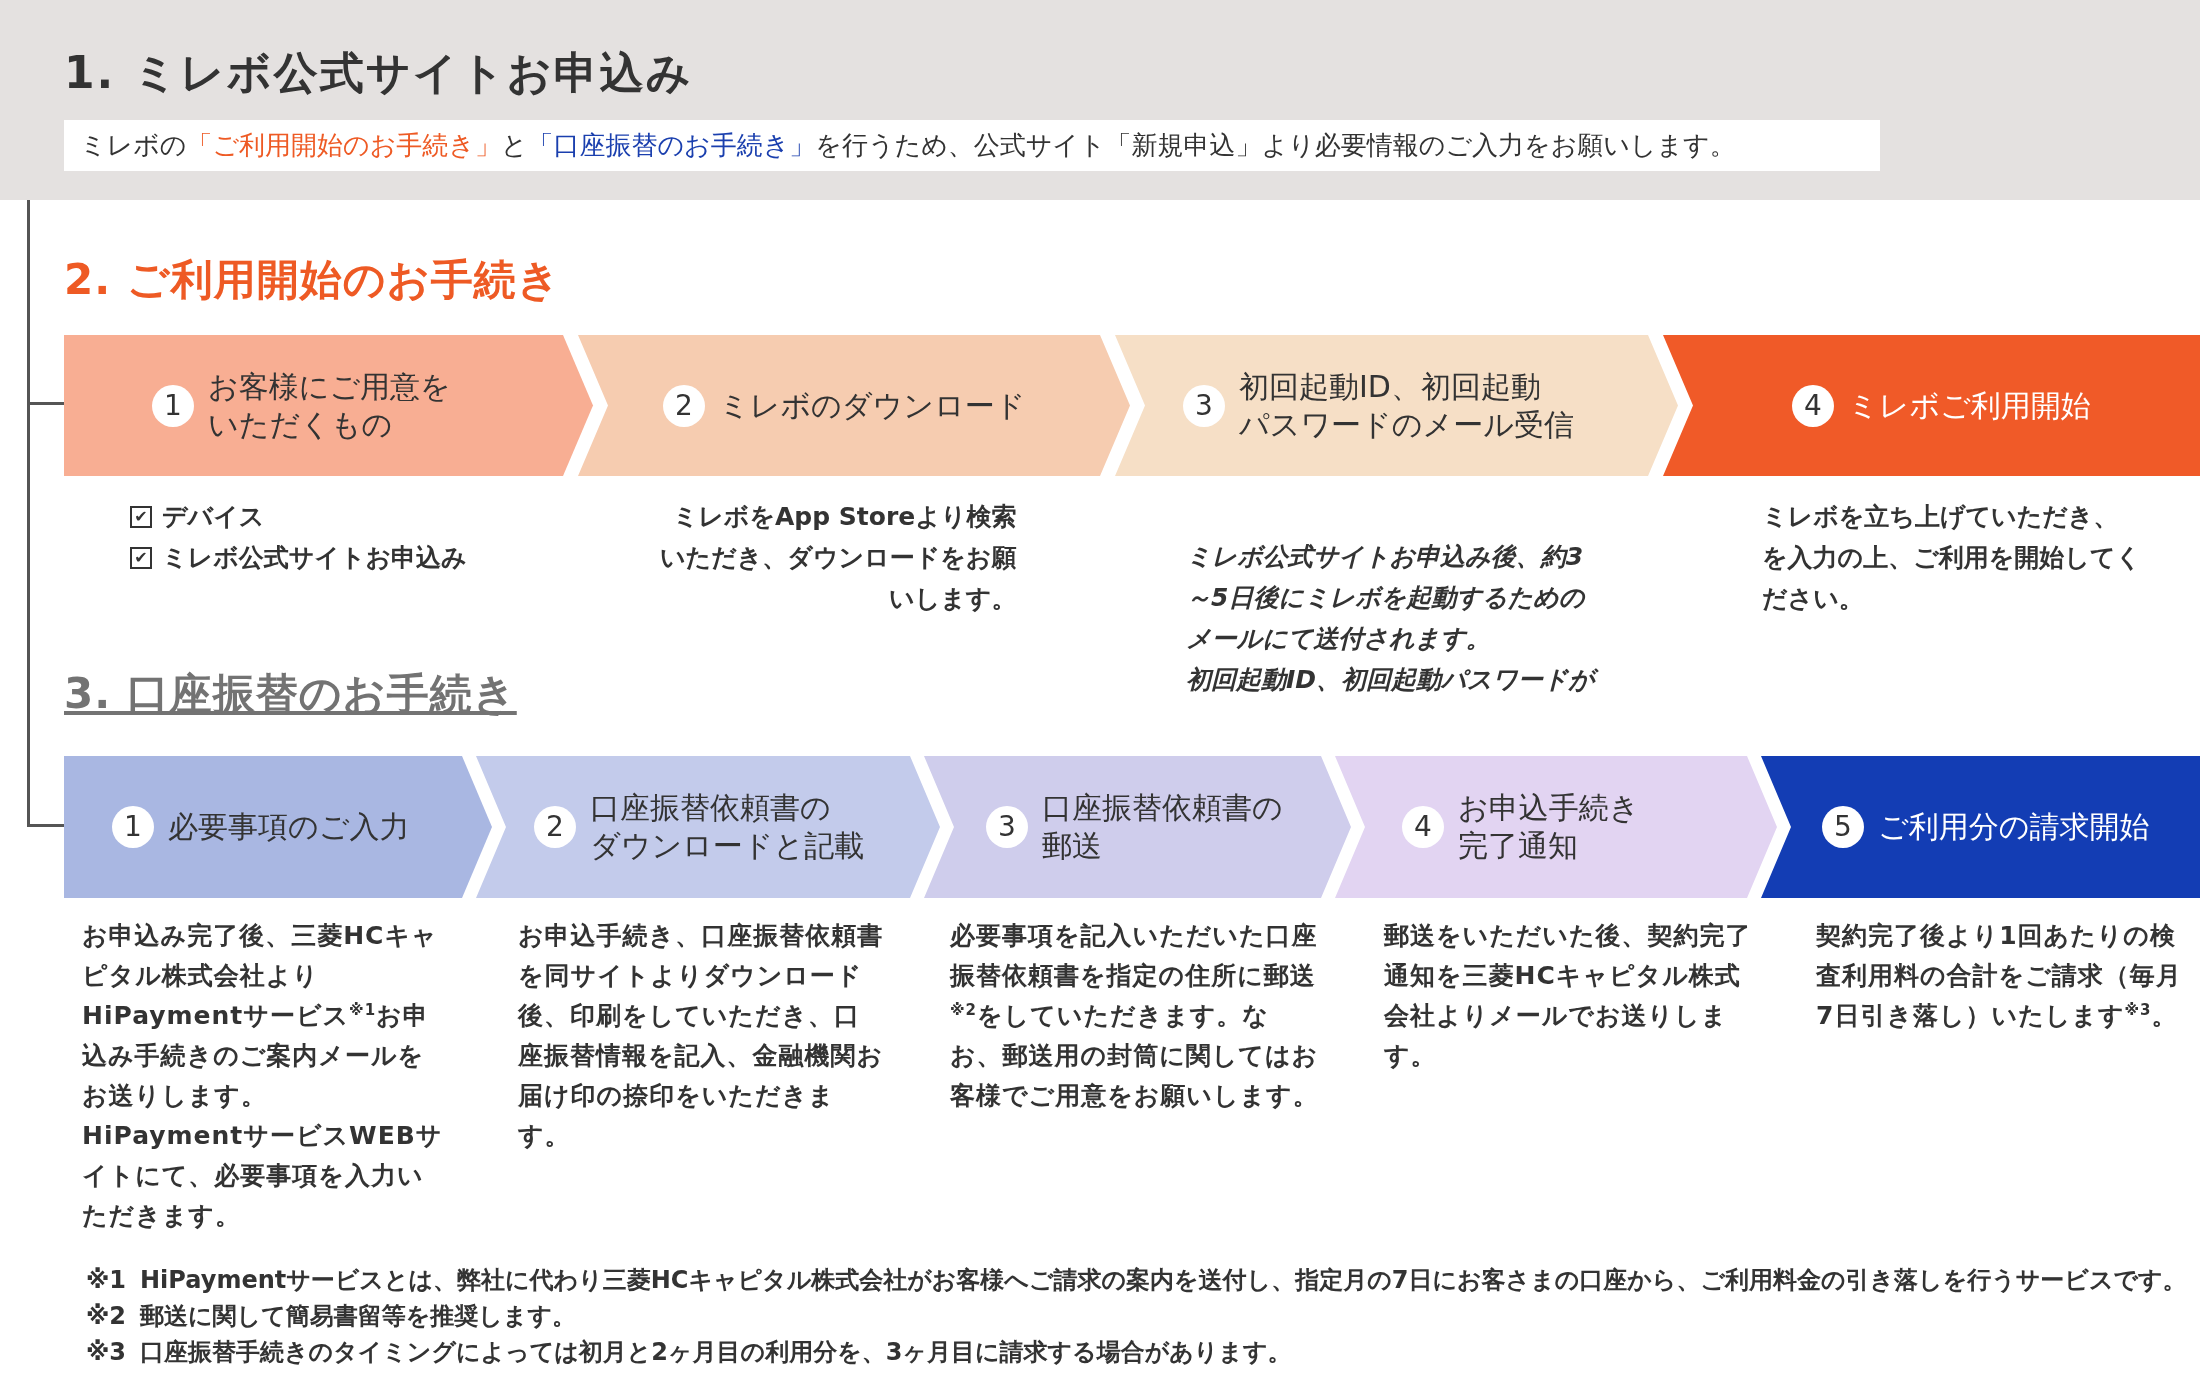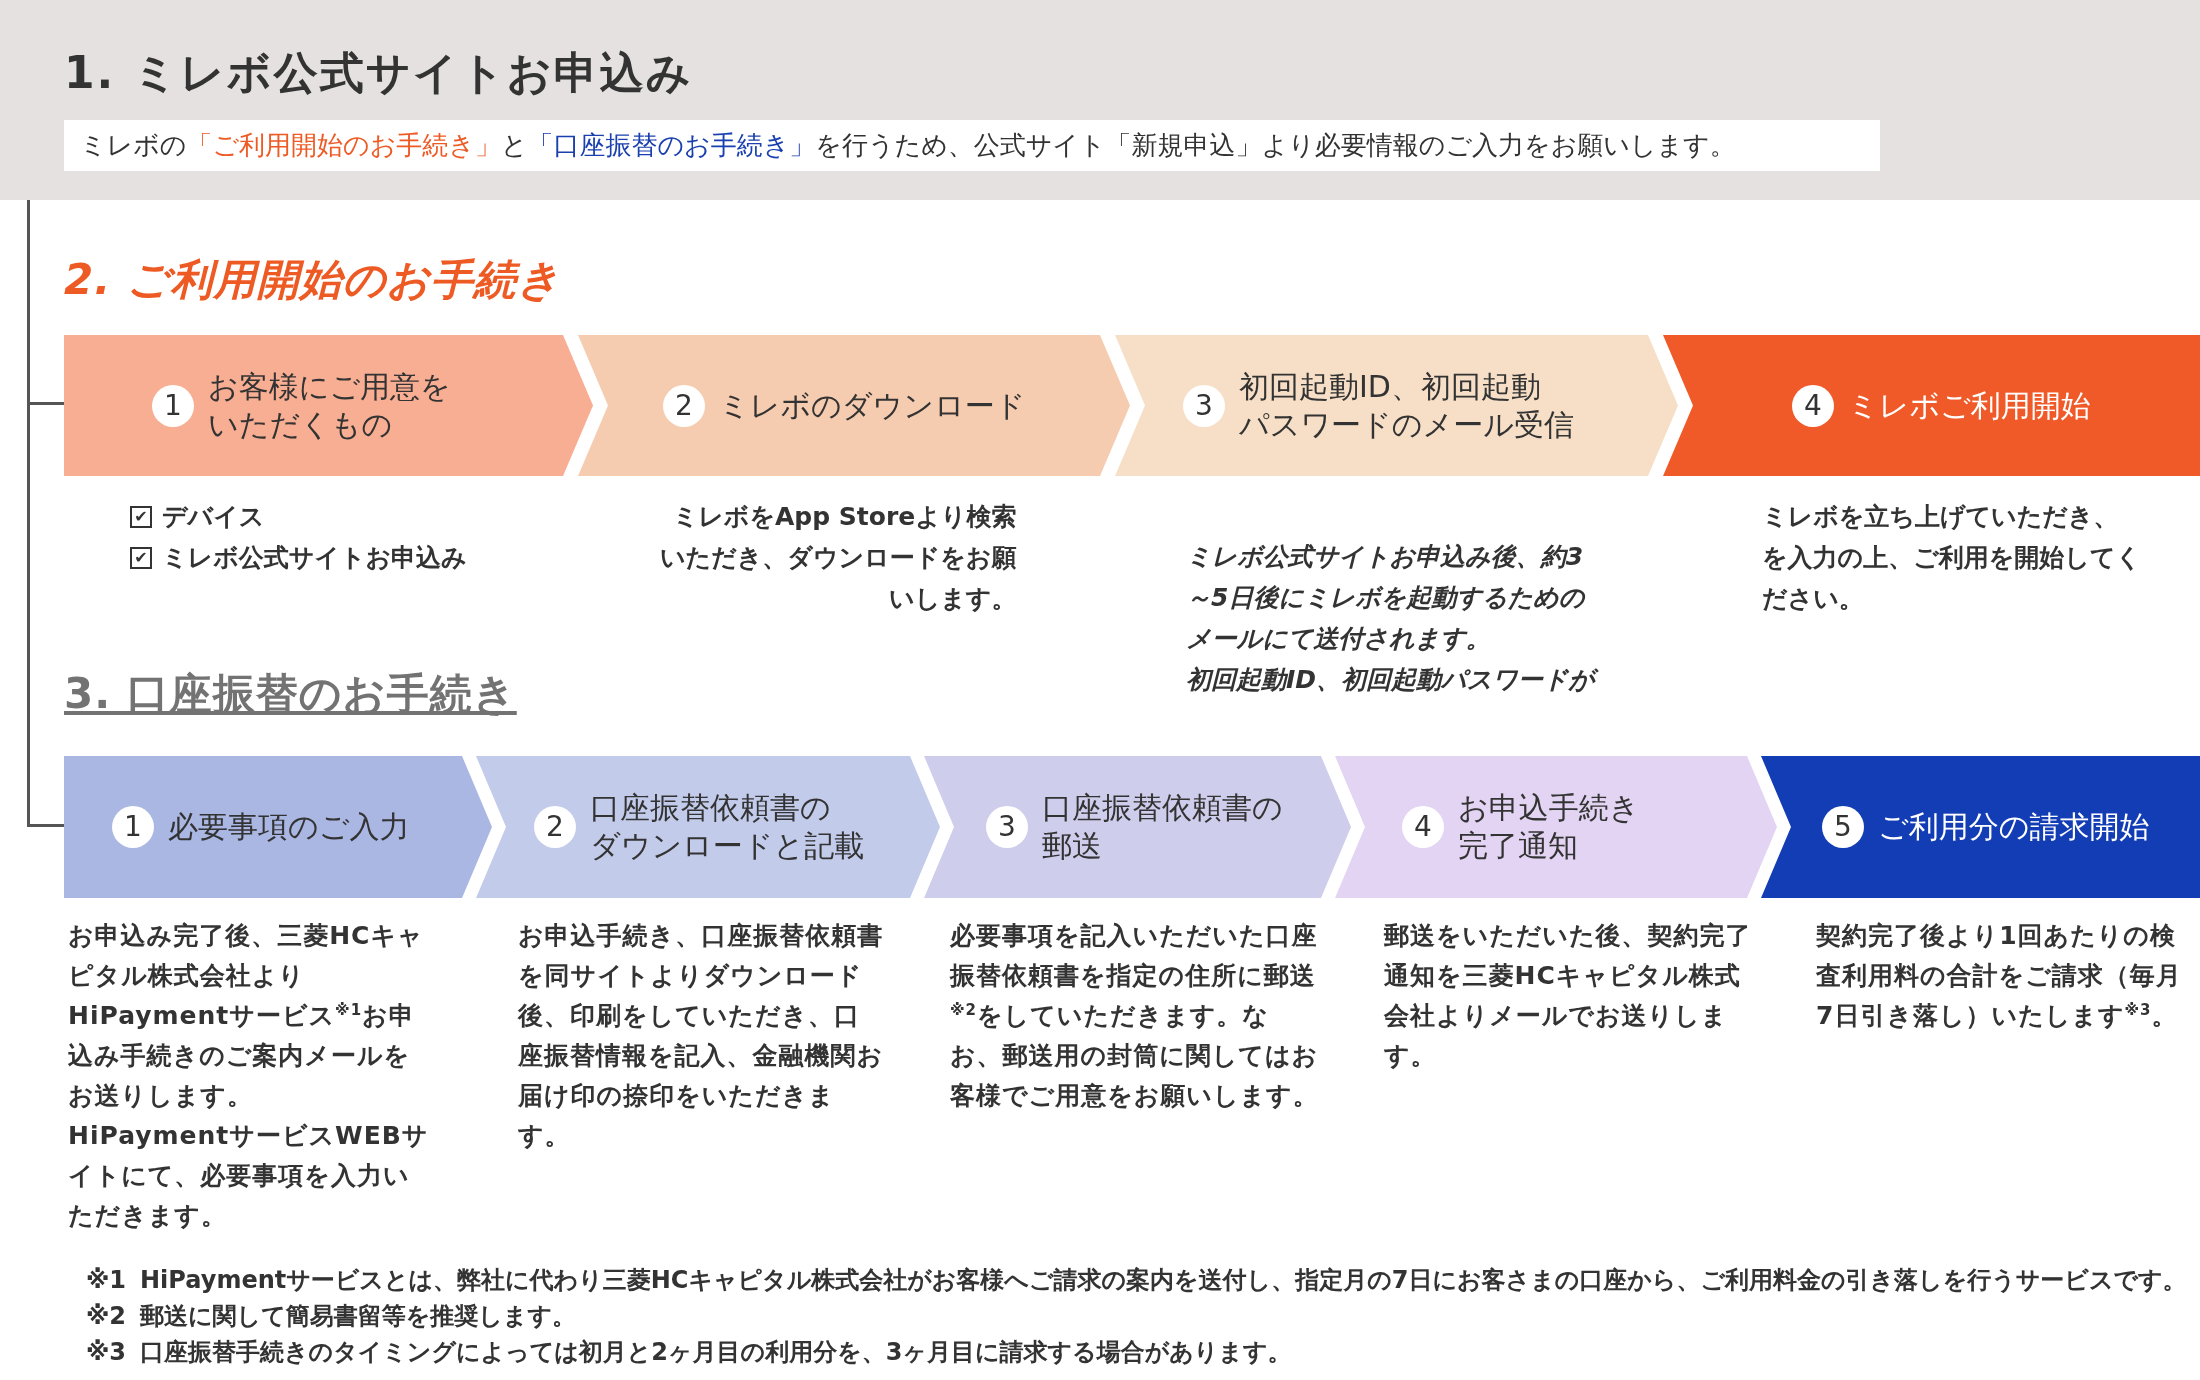--- a/index.html
+++ b/index.html
@@ -10,21 +10,21 @@
   .s1-title { position: absolute; left: 64px; top: 44px; font-size: 44px; color: #333333; letter-spacing: 2px; white-space: nowrap; }
   .intro-strip { position: absolute; left: 64px; top: 120px; width: 1816px; height: 51px; background: #ffffff; padding-left: 16px; line-height: 51px; font-size: 26px; color: #333333; white-space: nowrap; }
   .hl-orange { color: #ee5a24; }
   .hl-blue { color: #1a3fae; }
 
   .tree-vline { position: absolute; left: 27px; top: 200px; width: 3px; height: 627px; background: #555555; }
   .tree-h1 { position: absolute; left: 27px; top: 402px; width: 38px; height: 3px; background: #555555; }
   .tree-h2 { position: absolute; left: 27px; top: 824px; width: 38px; height: 3px; background: #555555; }
 
   .sec-heading { position: absolute; left: 64px; font-size: 42px; font-weight: bold; white-space: nowrap; letter-spacing: 1px; }
-  .sec2-heading { top: 252px; color: #ee5a24; font-style: italic; }
+  .sec2-heading { top: 252px; color: #ee5a24; }
   .sec3-heading { top: 666px; color: #737373; text-decoration: underline; }
 
   .arrow-row { position: absolute; left: 0; width: 2200px; }
   .row2 { top: 335px; height: 141px; }
   .row3 { top: 756px; height: 142px; }
   .arrow-svg { position: absolute; left: 0; top: 0; }
 
   .step-label { position: absolute; top: 0; height: 100%; display: flex; align-items: center; gap: 14px; font-size: 30px; line-height: 38px; color: #333333; white-space: nowrap; }
   .step-label.light { color: #ffffff; }
   .num-circle { width: 42px; height: 42px; border-radius: 50%; background: #ffffff; color: #333333; font-size: 28px; display: flex; align-items: center; justify-content: center; flex: 0 0 auto; }
@@ -137,21 +137,21 @@
   <div class="step-label" style="left:1402px;">
     <span class="num-circle">4</span>
     <span><span>お申込手続き</span><br><span>完了通知</span></span>
   </div>
   <div class="step-label light" style="left:1822px;">
     <span class="num-circle">5</span>
     <span>ご利用分の請求開始</span>
   </div>
 </div>
 
-<div class="desc3" style="left:68px; top:916px; width:366px;">
+<div class="desc3" style="left:82px; top:916px; width:366px;">
   <span>お申込み完了後、三菱HCキャピタル株式会社よりHiPaymentサービス</span><sup>※1</sup><span>お申込み手続きのご案内メールをお送りします。</span><br><span>HiPaymentサービスWEBサイトにて、必要事項を入力いただきます。</span>
 </div>
 
 <div class="desc3" style="left:518px; top:916px; width:368px;">
   <span>お申込手続き、口座振替依頼書を同サイトよりダウンロード後、印刷をしていただき、口座振替情報を記入、金融機関お届け印の捺印をいただきます。</span>
 </div>
 
 <div class="desc3" style="left:950px; top:916px; width:370px;">
   <span>必要事項を記入いただいた口座振替依頼書を指定の住所に郵送</span><sup>※2</sup><span>をしていただきます。なお、郵送用の封筒に関してはお客様でご用意をお願いします。</span>
 </div>

